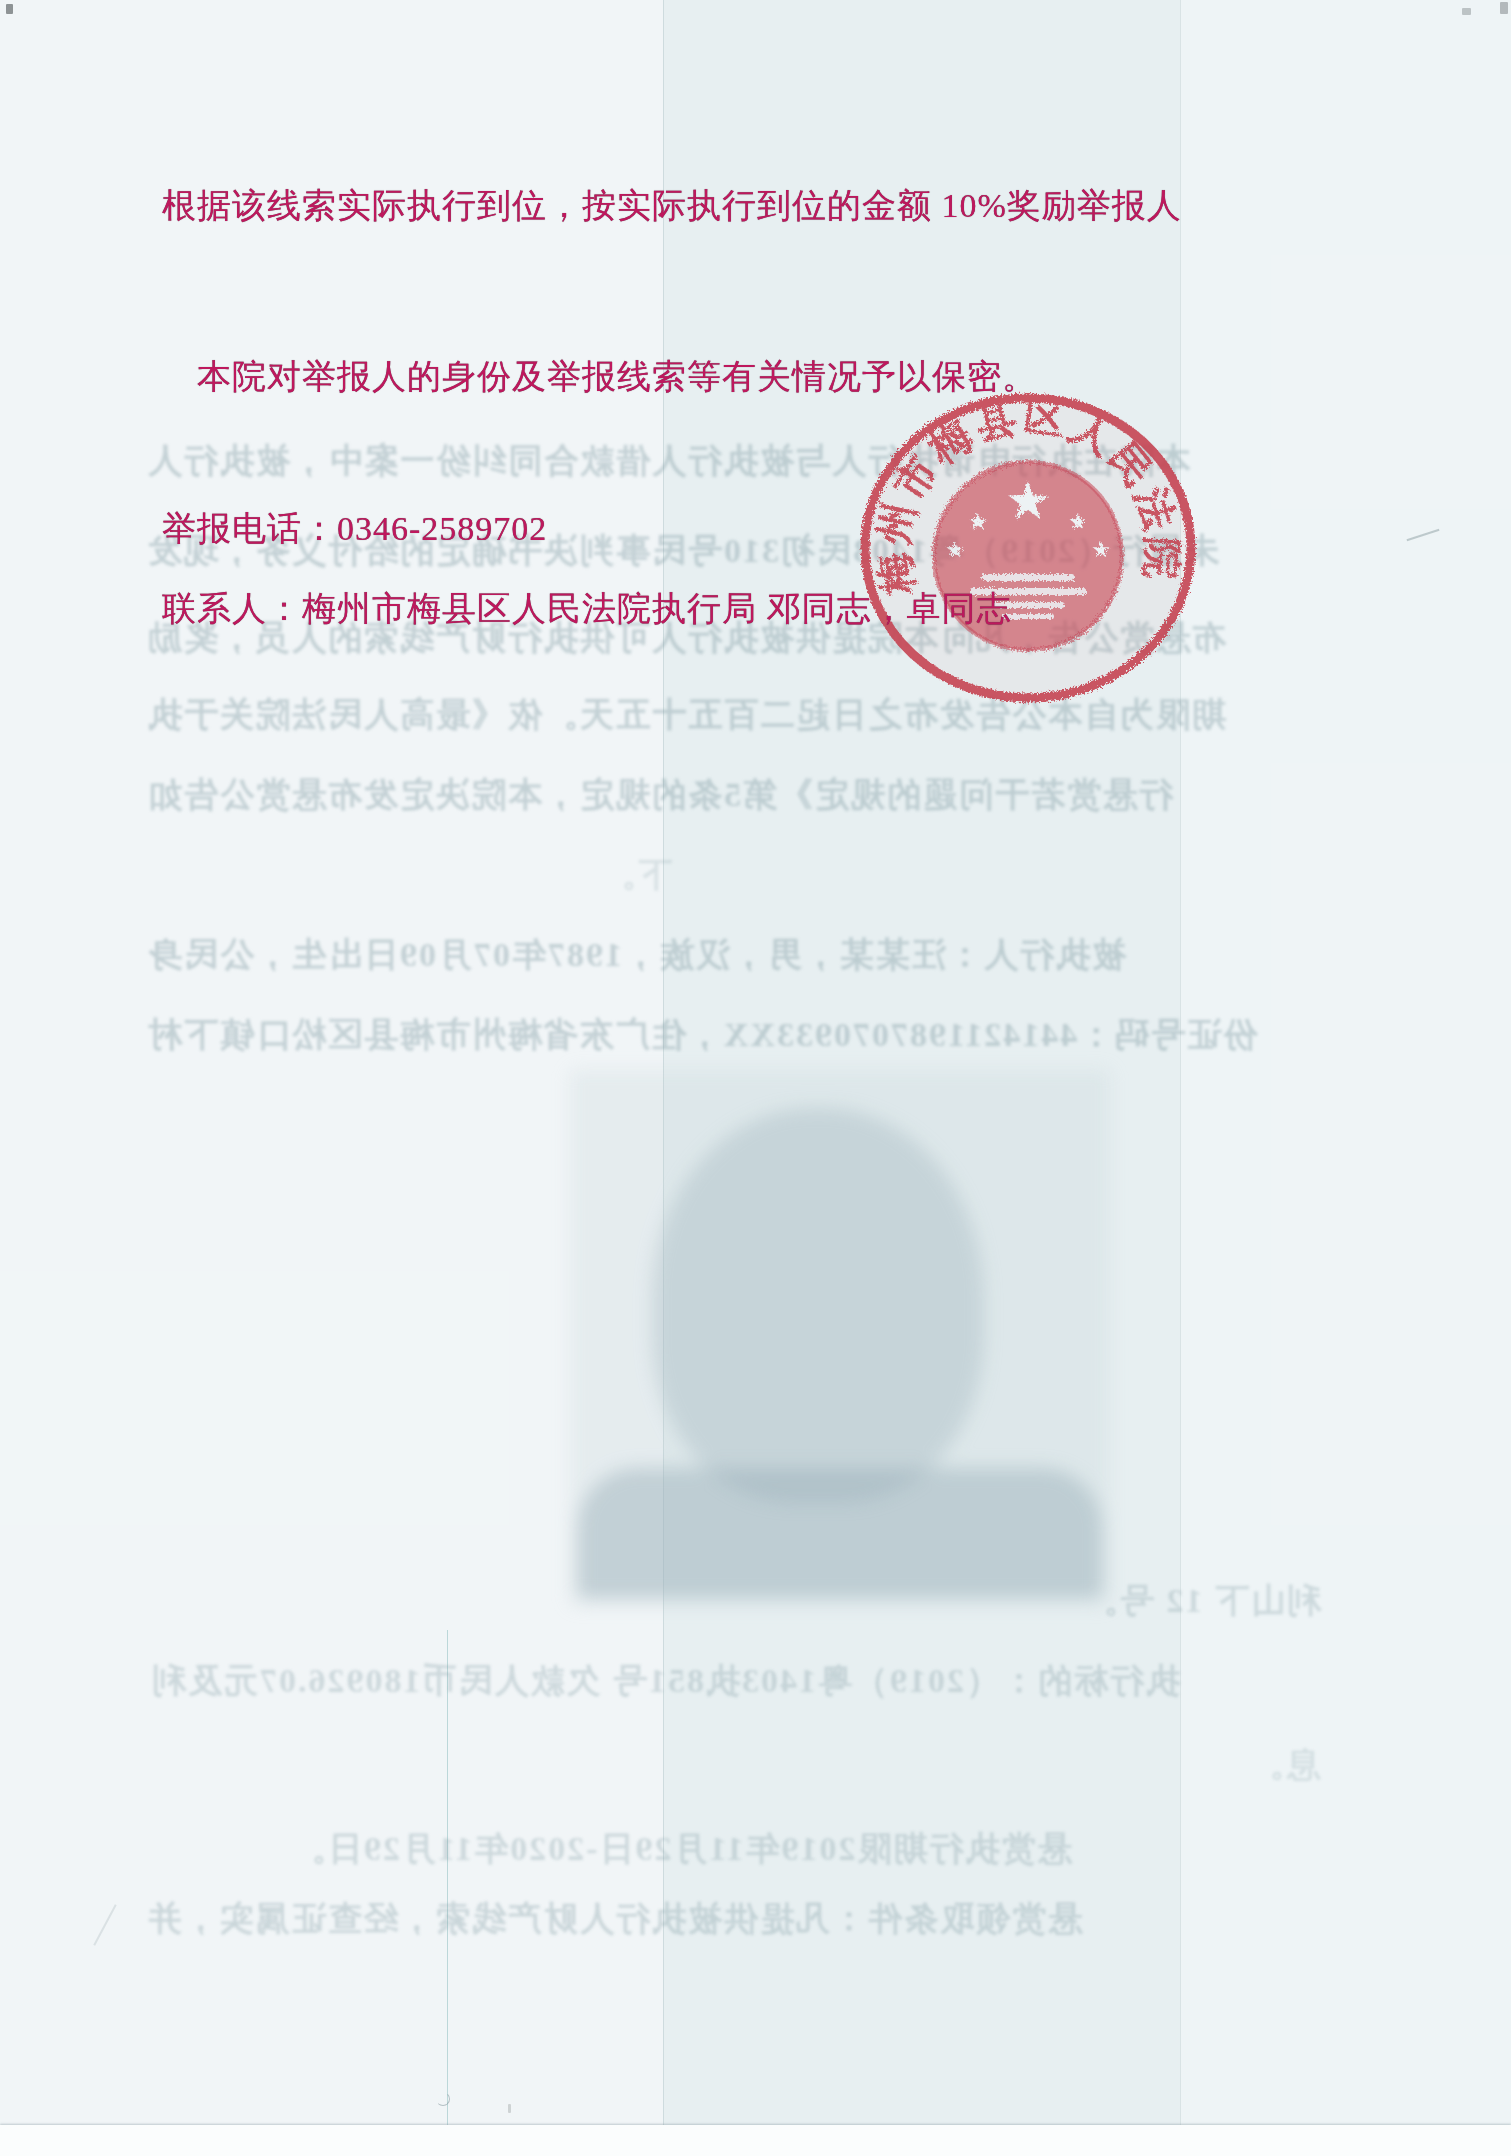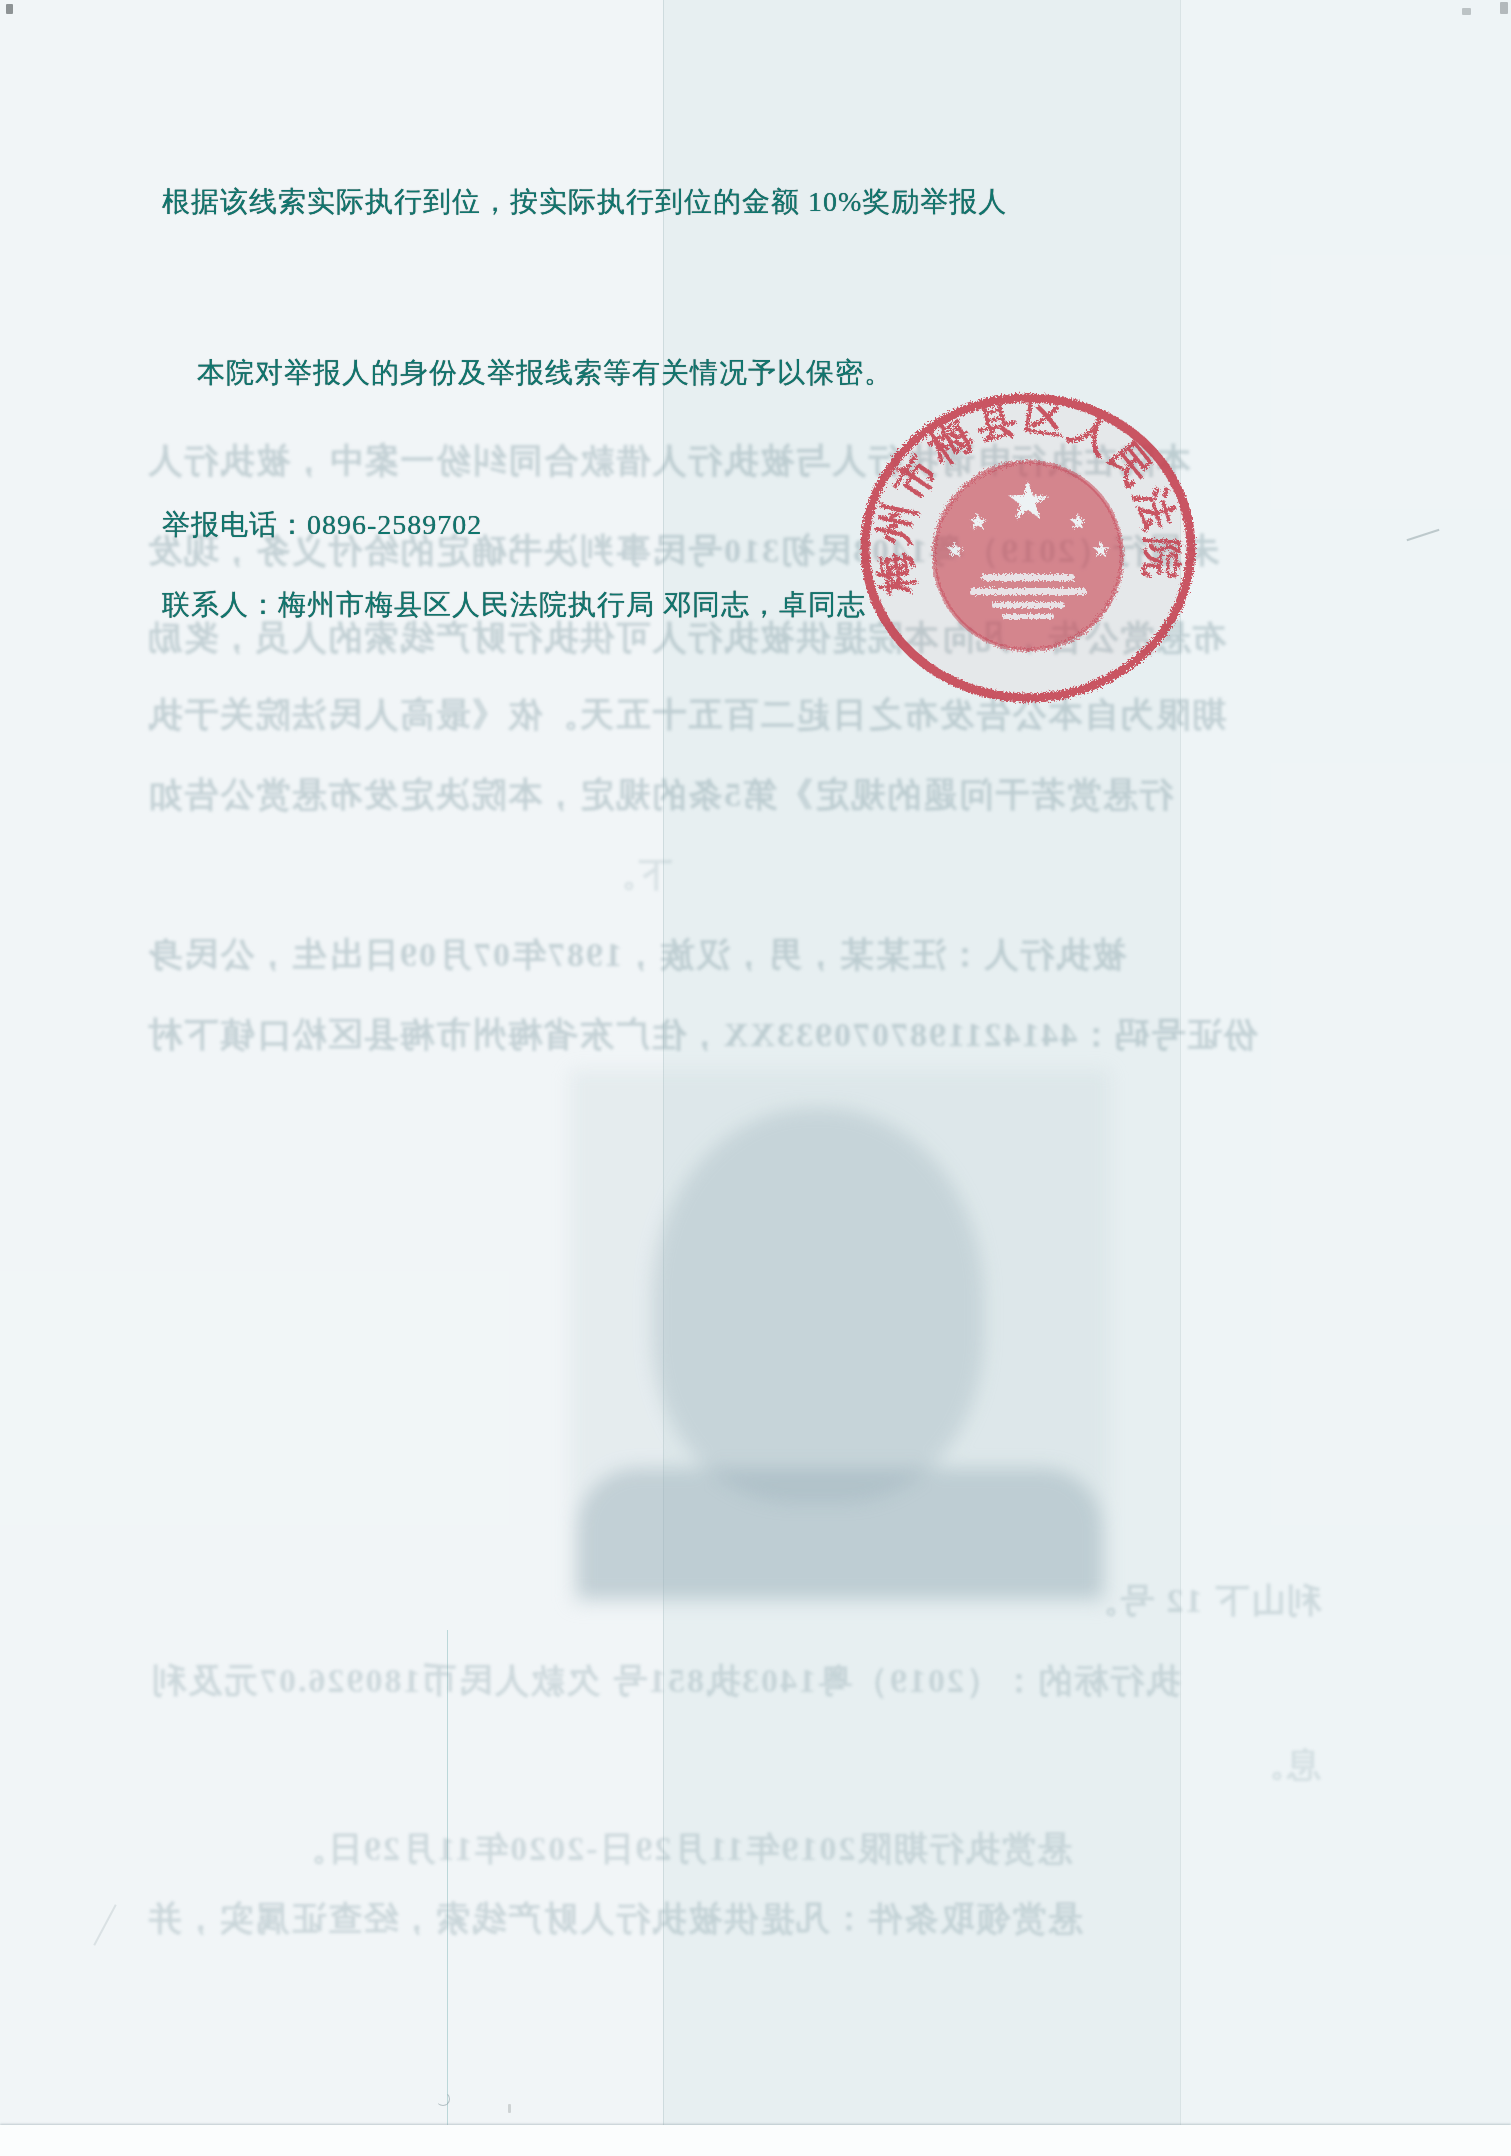--- a/index.html
+++ b/index.html
@@ -33,21 +33,21 @@
   .photo-ghost{position:absolute;left:570px;top:1070px;width:540px;height:535px;
     background:rgba(187,203,209,0.22);filter:blur(9px);border-radius:6px;}
   .photo-head{position:absolute;left:82px;top:38px;width:332px;height:395px;
     background:rgba(160,182,190,0.38);border-radius:48% 48% 42% 42%;}
   .photo-shoulders{position:absolute;left:8px;top:398px;width:524px;height:130px;
     background:rgba(150,173,182,0.45);border-radius:60px 60px 8px 8px;}
   
   .seal{position:absolute;left:838px;top:368px;pointer-events:none;}
   
   .doc-line{
-    position:absolute;white-space:nowrap;color:#0f766e;font-size:28px;
+    position:absolute;white-space:nowrap;color:#be185d;font-size:34px;
     text-shadow:0 0 0.7px rgba(45,46,48,0.85);letter-spacing:1px;
   }
   .line-reward{left:162px;top:183px;}
   .line-exception{left:146px;top:261px;letter-spacing:1.5px;}
   .line-confidential{left:197px;top:354px;}
   .line-date{left:777px;top:424px;letter-spacing:2px;}
   .line-hotline{left:162px;top:506px;}
   .line-contact{left:162px;top:586px;}
 </style>
 </head>
@@ -119,16 +119,16 @@
           <rect x="-58" y="40" width="116" height="7" rx="2"></rect>
           <rect x="-36" y="54" width="72" height="6" rx="2"></rect>
           <rect x="-26" y="66" width="52" height="5" rx="2"></rect>
         </g>
       </g>
     </g>
   </svg>
 
   <div class="doc-line line-reward">根据该线索实际执行到位，按实际执行到位的金额 10%奖励举报人</div>
   <div class="doc-line line-confidential">本院对举报人的身份及举报线索等有关情况予以保密。</div>
-  <div class="doc-line line-hotline">举报电话：0896-2589702</div>
+  <div class="doc-line line-hotline">举报电话：0346-2589702</div>
   <div class="doc-line line-contact">联系人：梅州市梅县区人民法院执行局  邓同志，卓同志</div>
 
 </div>
 
 </body></html>

